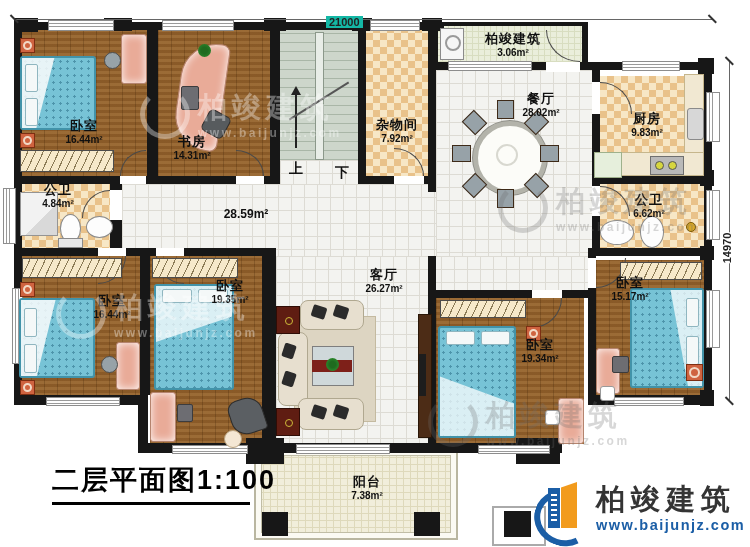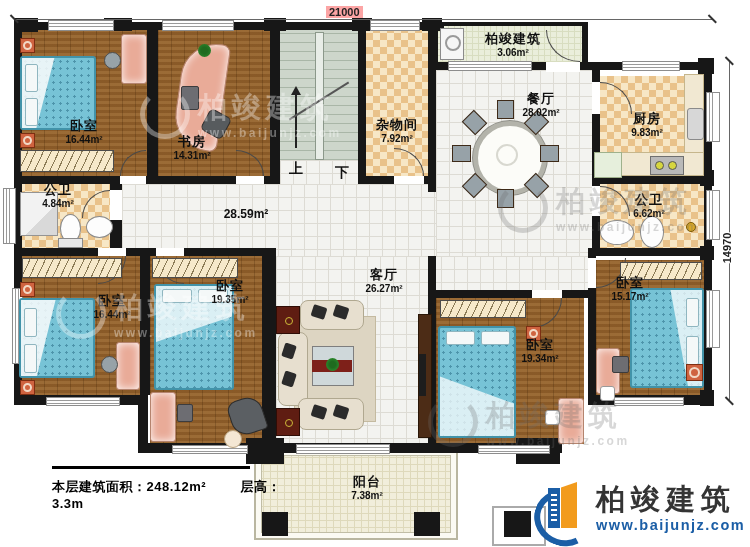--- a/index.html
+++ b/index.html
@@ -361,21 +361,21 @@
       <div class="rarea">15.17m²</div>
   </div>
   <div class="rl" style="left:367px;top:488px;">
     <div class="rname">阳台</div>
       <div class="rarea">7.38m²</div>
   </div>
 
   <div class="dimline" style="left:14px;top:19px;width:698px;height:1px;"></div>
   <div class="tick" style="left:9px;top:18px;"></div>
   <div class="tick" style="left:707px;top:18px;"></div>
-  <div class="dimtxt" style="left:326px;top:6px;background:#fca5a5;padding:0 3px;">21000</div>
+  <div class="dimtxt" style="left:326px;top:16px;background:#14b8a6;padding:0 3px;">21000</div>
   <div class="dimline" style="left:729px;top:62px;width:1px;height:340px;"></div>
   <div class="tick" style="left:724px;top:60px;"></div>
   <div class="tick" style="left:724px;top:400px;"></div>
   <div class="dimtxt" style="left:712px;top:242px;transform:rotate(-90deg);transform-origin:center;background:#fff;">14970</div>
 
   <div class="wm wm-light" style="left:140px;top:88px;">
     <div class="wm-circle"></div>
     <div>
         <div class="wm-name">柏竣建筑</div>
         <div class="wm-url">www.baijunjz.com</div>
@@ -397,26 +397,22 @@
   </div>
   <div class="wm wm-dark" style="left:428px;top:396px;">
     <div class="wm-circle"></div>
     <div>
         <div class="wm-name">柏竣建筑</div>
         <div class="wm-url">www.baijunjz.com</div>
       </div>
   </div>
 
   <div class="abs" style="left:52px;top:462px;width:260px;">
+    <div class="plan-title">二层平面图1:100</div>
     <div class="title-rule" style="width:198px;"></div>
-    <div class="title-sub">
-      <span>本层建筑面积：</span><span>248.12m²</span>
-      <span style="display:inline-block;width:26px;"></span>
-      <span>层高：</span><span>3.3m</span>
-    </div>
   </div>
 
   <div class="abs" style="left:534px;top:482px;display:flex;align-items:center;gap:10px;">
     <div style="position:relative;width:52px;height:54px;">
       <div style="position:absolute;left:0;top:8px;width:48px;height:44px;border:6px solid #1b5ea6;border-top-color:transparent;border-right-color:transparent;border-radius:50%;transform:rotate(18deg);"></div>
       <div style="position:absolute;left:14px;top:6px;width:12px;height:40px;background:#1b5ea6;"></div>
       <div style="position:absolute;left:27px;top:0;width:16px;height:46px;background:#f29b1d;clip-path:polygon(0 12%,100% 0,100% 100%,0 100%);"></div>
       <div style="position:absolute;left:17px;top:12px;width:6px;height:28px;background:repeating-linear-gradient(#fff 0 2px,transparent 2px 5px);"></div>
     </div>
     <div>

